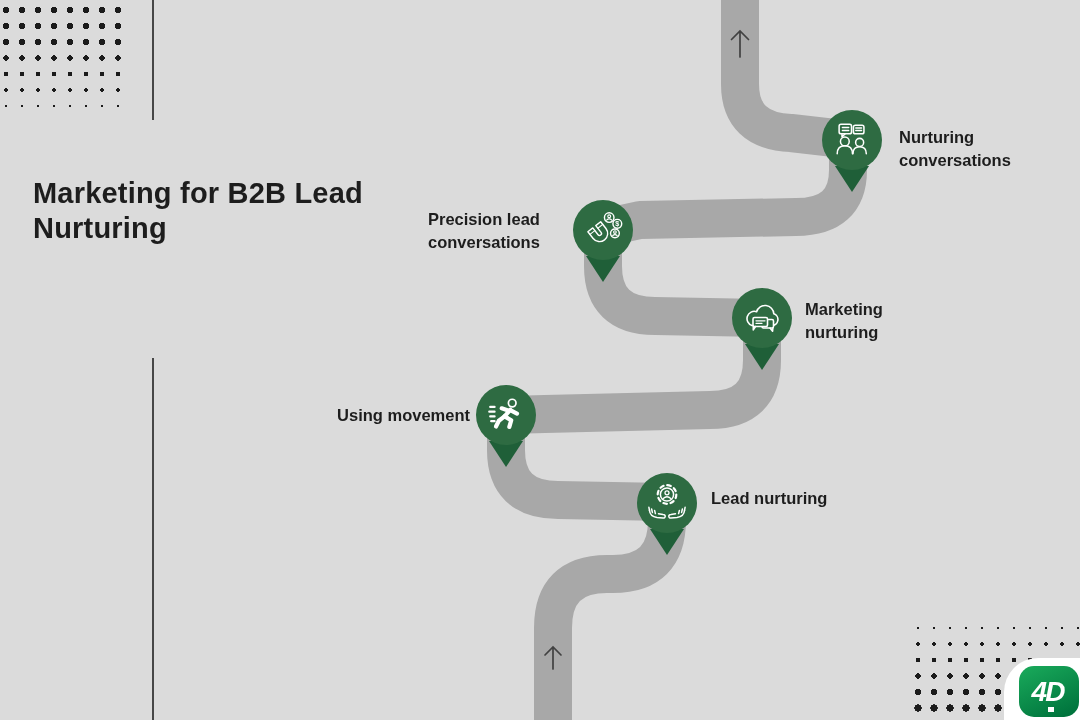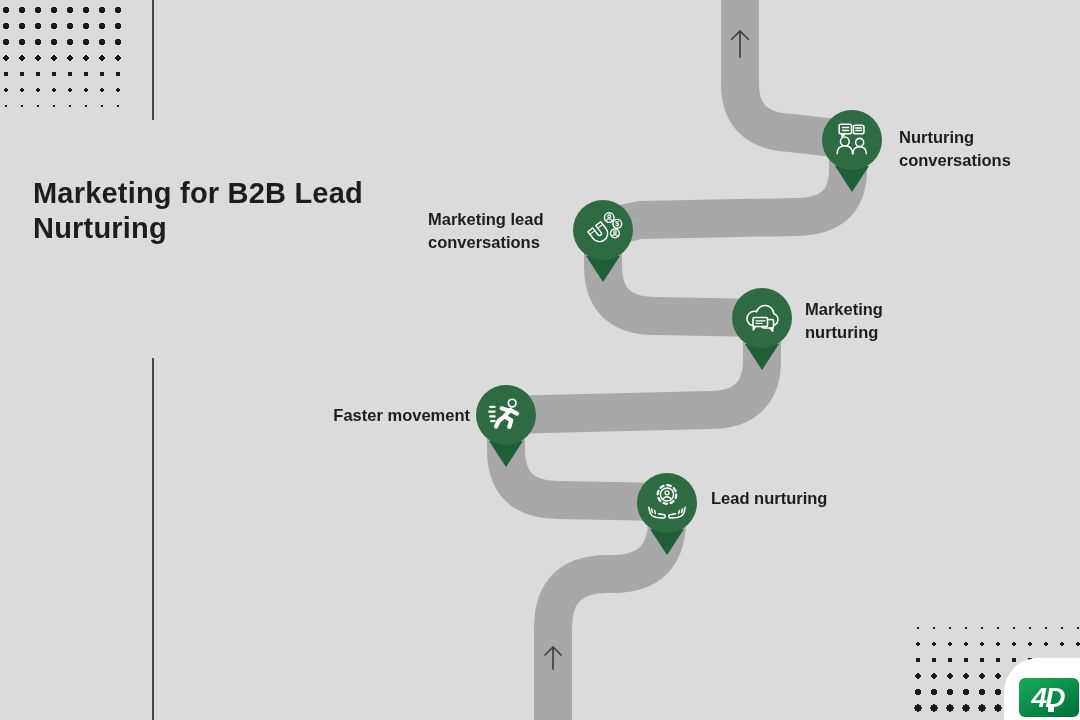--- a/index.html
+++ b/index.html
@@ -57,22 +57,22 @@
   .m2 .mcircle { left:573px; top:200px; }  .m2 .pin { left:586px; top:256px; }  .m2 .mlabel { left:428px; top:208px; }
   .m3 .mcircle { left:732px; top:288px; }  .m3 .pin { left:745px; top:344px; }  .m3 .mlabel { left:805px; top:298px; }
   .m4 .mcircle { left:476px; top:385px; }  .m4 .pin { left:489px; top:441px; }  .m4 .mlabel { right:610px; top:404px; text-align:right; white-space:nowrap; }
   .m5 .mcircle { left:637px; top:473px; }  .m5 .pin { left:650px; top:529px; }  .m5 .mlabel { left:711px; top:487px; white-space:nowrap; }
 
   .logo-wrap {
     position:absolute; right:0; bottom:0; width:76px; height:62px;
     background:#ffffff; border-top-left-radius:34px;
   }
   .logo-badge {
-    position:absolute; right:1px; bottom:3px; width:60px; height:39px;
-    border-radius:6px; background:linear-gradient(155deg, #17a558 10%, #00743d 90%);
+    position:absolute; right:1px; bottom:3px; width:60px; height:51px;
+    border-radius:15px; background:linear-gradient(155deg, #17a558 10%, #00743d 90%);
     display:flex; align-items:center; justify-content:center;
   }
   .logo-text { color:#fff; font-weight:700; font-style:italic; font-size:28px; letter-spacing:-2px; padding-right:3px; }
   .logo-dot { position:absolute; bottom:5px; left:29px; width:6px; height:5px; background:#fff; }
 </style>
 </head>
 <body>
 
 <div class="canvas">
 
@@ -152,21 +152,21 @@
           <path d="M25.8 11.6 q2.7 -2.4 5.4 0" stroke-width="1.2"></path>
           <circle cx="37" cy="15.5" r="4.6"></circle>
           <text x="37" y="18.2" font-size="7.5" fill="#fff" stroke="none" text-anchor="middle" font-weight="bold">$</text>
           <circle cx="34.5" cy="25.5" r="4.6"></circle>
           <circle cx="34.5" cy="24.2" r="1.4" stroke-width="1.2"></circle>
           <path d="M32.2 27.8 q2.3 -2.1 4.6 0" stroke-width="1.2"></path>
         </g>
       </svg>
     </div>
     <div class="mlabel">
-      <div>Marketing lead</div>
+      <div>Precision lead</div>
         <div>conversations</div>
     </div>
   </div>
 
   <div class="milestone m3">
     <div class="pin"></div>
     <div class="mcircle">
       <svg width="44" height="44" viewBox="0 0 44 44">
         <g fill="none" stroke="#fff" stroke-width="1.6" stroke-linecap="round" stroke-linejoin="round">
           <path d="M12 29.5 h20 a6 6 0 0 0 1.8 -11.7 a8.8 8.8 0 0 0 -17.2 -2.1 A6.4 6.4 0 0 0 12 29.5 z"></path>
@@ -197,21 +197,21 @@
             <path d="M20.5 23.5 L27.5 27.5 L25.5 34.5"></path>
             <path d="M20.5 23.5 L14.5 28 L11.5 34"></path>
           </g>
           <g stroke-width="2.4">
             <path d="M5.5 13.5 h4.5 M4.5 18.5 h5.5 M5.5 23.5 h4.5 M6.5 28.5 h3.5"></path>
           </g>
         </g>
       </svg>
     </div>
     <div class="mlabel">
-      <div>Faster movement</div>
+      <div>Using movement</div>
         <div></div>
     </div>
   </div>
 
   <div class="milestone m5">
     <div class="pin"></div>
     <div class="mcircle">
       <svg width="44" height="44" viewBox="0 0 44 44">
         <g fill="none" stroke="#fff" stroke-linecap="round" stroke-linejoin="round">
           <circle cx="22" cy="13.5" r="9.3" stroke-width="2.2" stroke-dasharray="3.6 3.7"></circle>

